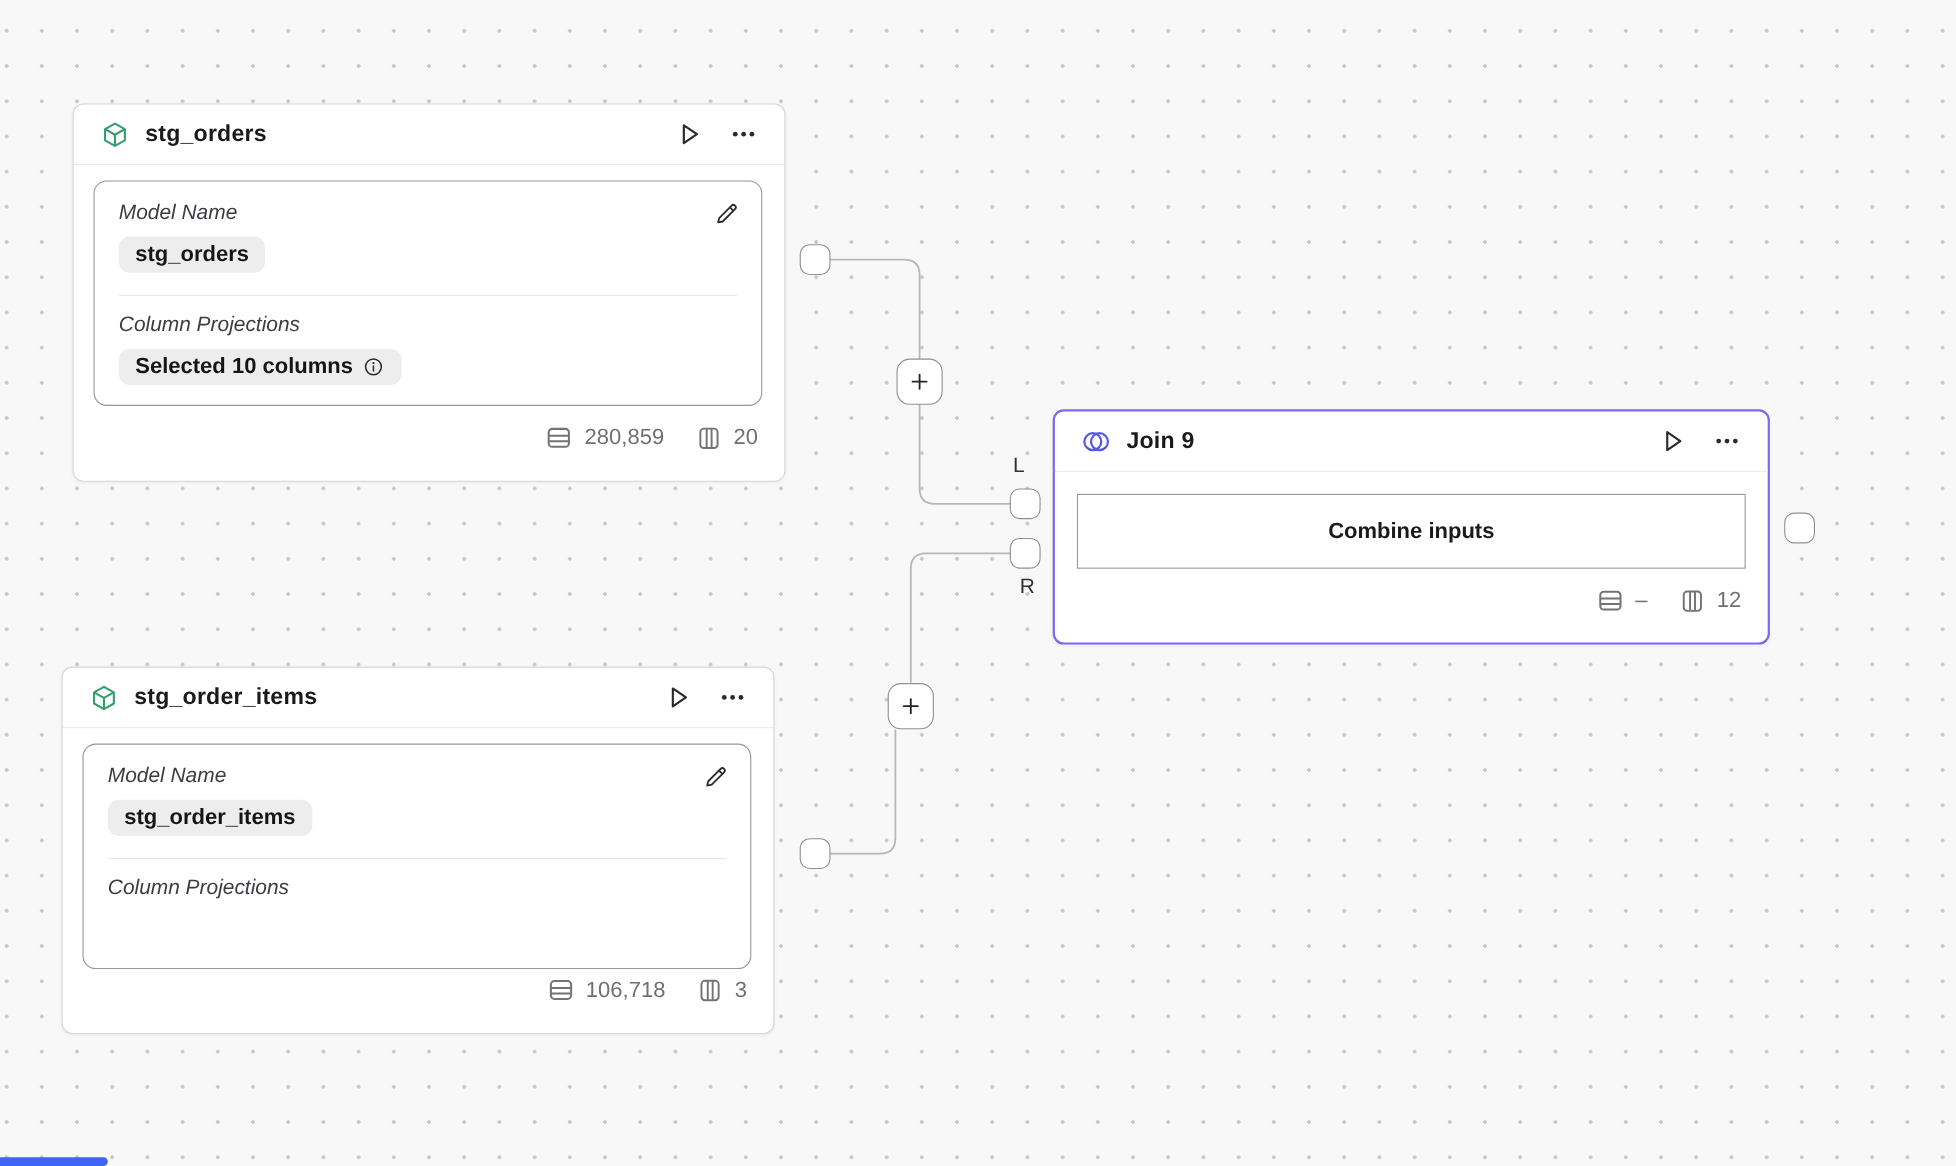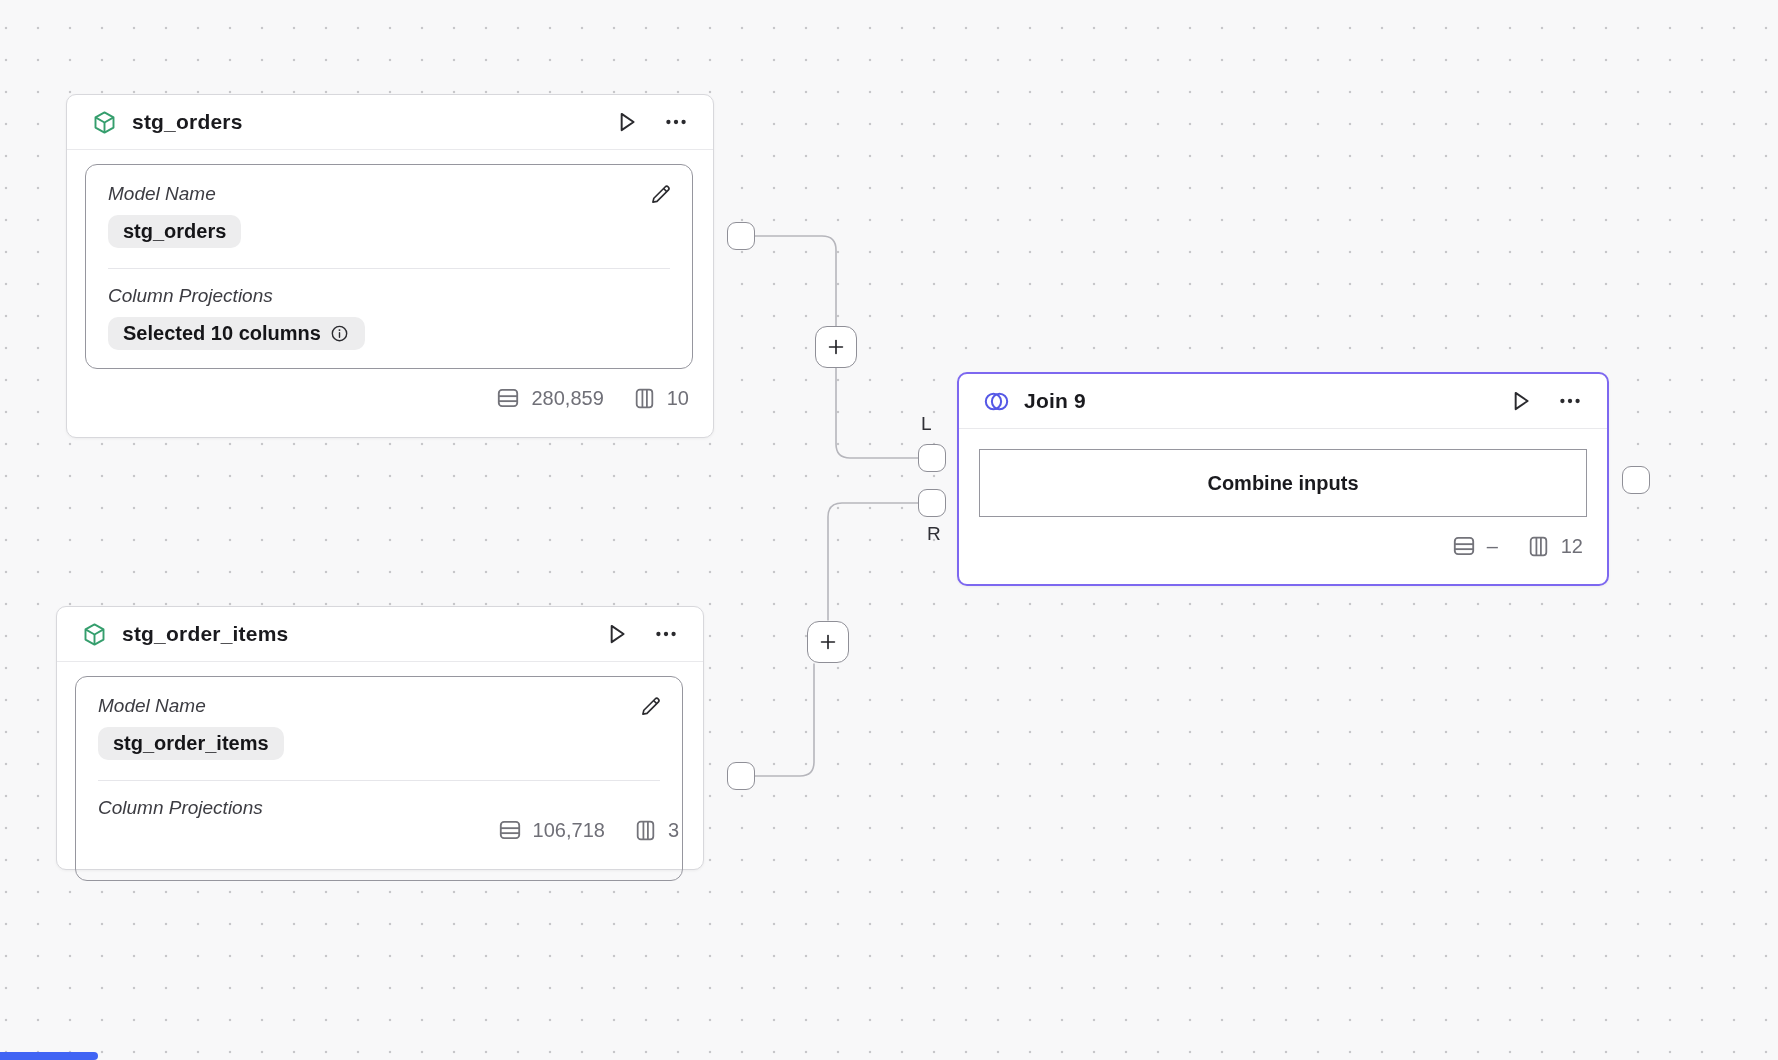--- a/index.html
+++ b/index.html
@@ -171,26 +171,26 @@
         <span>280,859</span>
       </span>
       <span class="stat">
         <span class="icon">
           <svg width="25" height="25" viewBox="0 0 24 24" fill="none" stroke="#73737a" stroke-width="1.7">
               <rect x="4.5" y="3.5" width="15" height="17" rx="3"></rect>
               <path d="M10 3.5 V20.5"></path>
               <path d="M14.3 3.5 V20.5"></path>
             </svg>
         </span>
-        <span>10</span>
+        <span>20</span>
       </span>
     </div>
   </div>
 
-  <div class="node" style="left:56px;top:606px;width:648px;height:264px;">
+  <div class="node" style="left:56px;top:606px;width:648px;height:334px;">
     <div class="node-header">
       <span class="icon">
         <svg width="27" height="27" viewBox="0 0 24 24" fill="none" stroke="var(--model-green)" stroke-width="1.7" stroke-linejoin="round">
           <path d="M12 3 L20 7.5 V16.5 L12 21 L4 16.5 V7.5 Z"></path>
             <path d="M4 7.5 L12 12 L20 7.5"></path>
             <path d="M12 12 V21"></path>
         </svg>
       </span>
       <span class="node-title">stg_order_items</span>
       <button class="hdr-btn">

